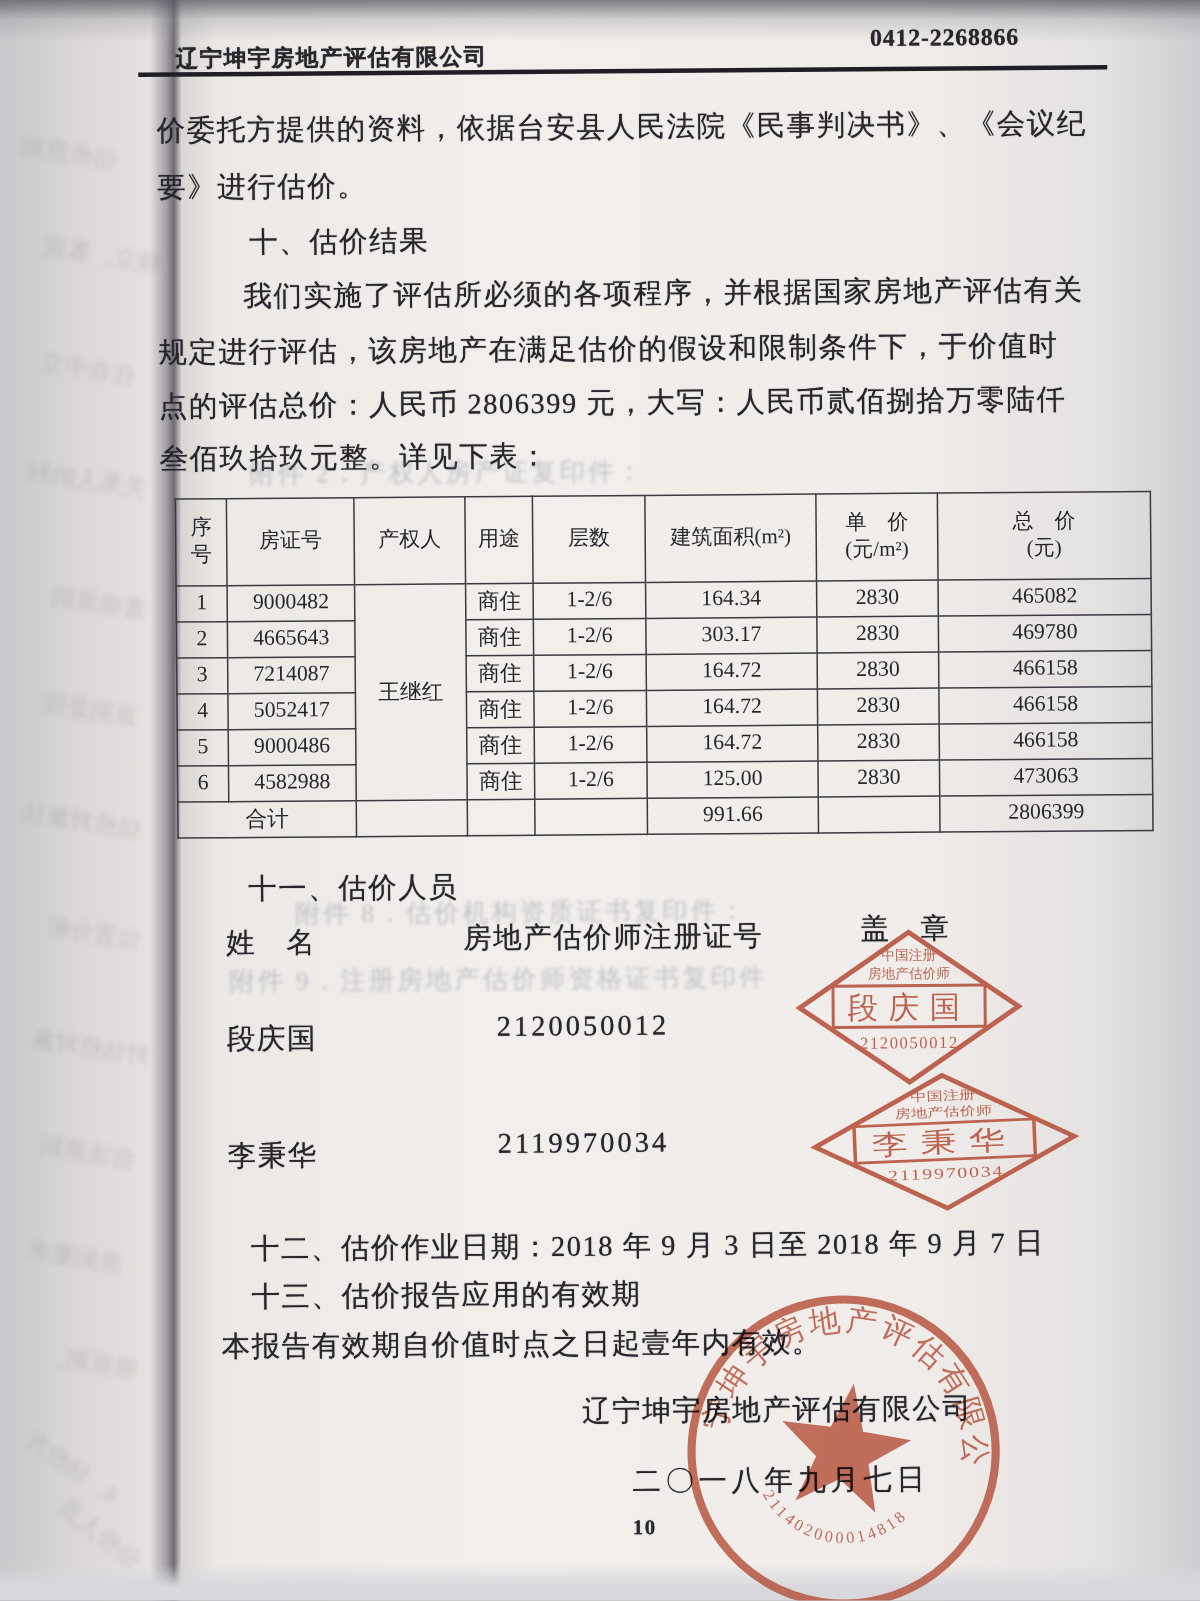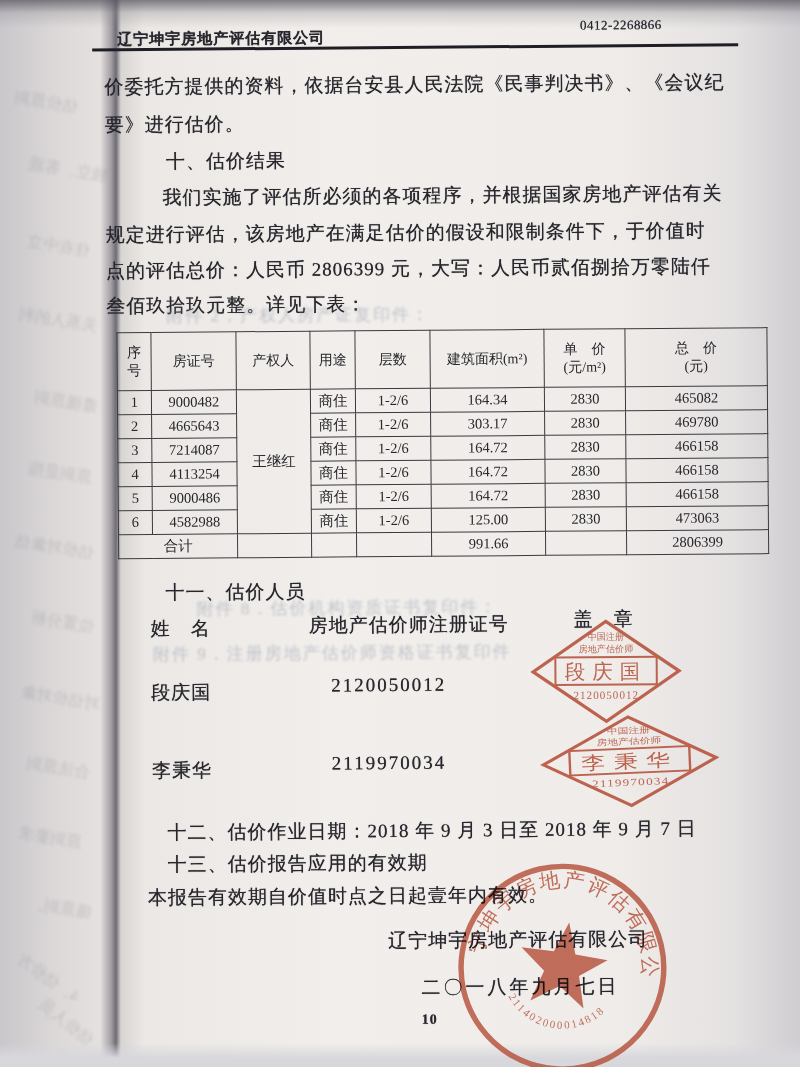--- a/index.html
+++ b/index.html
@@ -8,21 +8,21 @@
   .photo{position:relative;width:800px;height:1067px;
     background:
       linear-gradient(to bottom, rgba(88,86,95,.75) 0px, rgba(140,138,146,.30) 13px, rgba(0,0,0,0) 28px),
       linear-gradient(to top, #d8d7dc 0px, #d8d7dc 9px, rgba(216,215,220,0) 24px),
       linear-gradient(to right, #c9c7cb 0px, #dcd8d8 55px, #e5e1df 100px, #a39fa5 111px, #6e6b73 116px, #d8d5d3 121px, #ebe8e5 145px, #f1eeeb 330px, #efecE9 610px, #e4e1e1 735px, #cfcdd1 800px);
   }
   .page-content{position:absolute;inset:0;transform:rotate(-0.45deg)}
   .t{position:absolute;color:#26262c;font-size:19px;letter-spacing:1px;white-space:nowrap;
      text-shadow:0 0 .7px rgba(38,38,44,.75)}
   .hdr-company{left:121px;top:28px;font-size:15px;font-weight:bold}
-  .hdr-phone{left:584px;top:19px;font-size:13px;font-weight:normal;letter-spacing:.5px}
+  .hdr-phone{left:584px;top:19px;font-size:16px;font-weight:bold;letter-spacing:.5px}
   .hdr-line{position:absolute;left:96px;top:46px;width:646px;height:3px;background:#1e1e24}
   .ghost{position:absolute;color:#8a93a8;opacity:.45;filter:blur(1.1px);font-size:17px;
      letter-spacing:2px;white-space:nowrap}
   .bleed{position:absolute;color:#84828a;opacity:.30;filter:blur(1.6px);font-size:16px;
      white-space:nowrap;transform:scaleX(-1) rotate(-9deg)}
   table.val{position:absolute;left:118px;top:330px;width:650px;border-collapse:collapse;
      table-layout:fixed;font-size:14.5px;color:#26262c}
   table.val th,table.val td{border:1.6px solid #3a3a40;text-align:center;vertical-align:middle;
      padding:0 2px;overflow:hidden}
   table.val thead th{height:58px;font-weight:normal;font-size:14px;line-height:1.25}
@@ -129,21 +129,21 @@
           <td>3</td>
           <td>7214087</td>
           <td>商住</td>
           <td>1-2/6</td>
           <td>164.72</td>
           <td>2830</td>
           <td>466158</td>
         </tr>
         <tr>
           <td>4</td>
-          <td>4113254</td>
+          <td>5052417</td>
           <td>商住</td>
           <td>1-2/6</td>
           <td>164.72</td>
           <td>2830</td>
           <td>466158</td>
         </tr>
         <tr>
           <td>5</td>
           <td>9000486</td>
           <td>商住</td>

